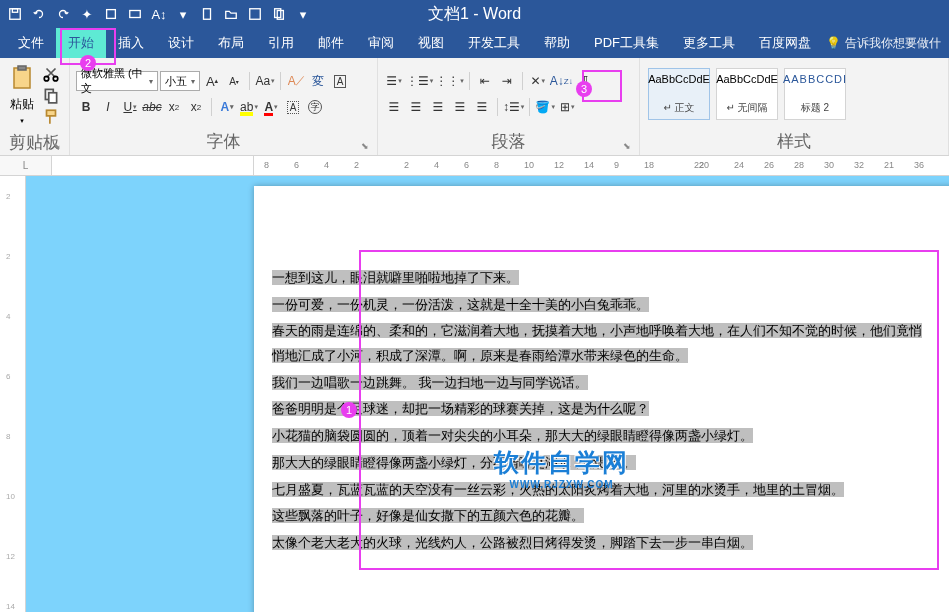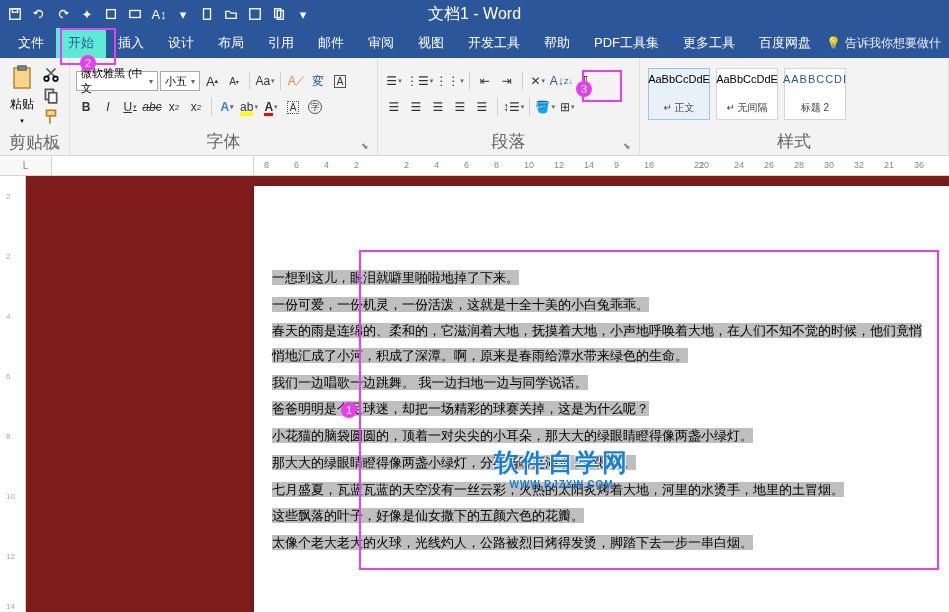--- a/index.html
+++ b/index.html
@@ -58,21 +58,21 @@
 
 .ruler-bar { height: 20px; background: #fff; border-bottom: 1px solid #d4d4d4; display: flex; }
 .ruler-corner { width: 52px; border-right: 1px solid #d4d4d4; display: flex; align-items: center; justify-content: center; font-size: 10px; color: #888; background: #f8f8f8; }
 .ruler-left { width: 202px; background: #fff; border-right: 1px solid #d4d4d4; }
 .ruler-h { flex: 1; background: #fff; position: relative; font-size: 9px; color: #888; }
 .ruler-h .tick { position: absolute; top: 4px; }
 
 .doc-area { display: flex; height: calc(612px - 28px - 30px - 98px - 20px); }
 .vruler { width: 26px; background: #fff; border-right: 1px solid #d4d4d4; position: relative; }
 .vruler .vtick { position: absolute; left: 6px; font-size: 8px; color: #aaa; transform: translateY(-50%); }
-.canvas { flex: 1; background: #7f1d1d; position: relative; overflow: hidden; }
+.canvas { flex: 1; background: #7dd3fc; position: relative; overflow: hidden; }
 .page { position: absolute; top: 10px; left: 228px; width: 700px; height: 900px; background: #fff; box-shadow: 0 0 6px rgba(0,0,0,0.3); }
 .page-content { padding: 78px 30px 20px 18px; font-size: 13px; line-height: 1.9; color: #000; }
 .page-content p { margin: 2px 0; }
 .sel { background: #bfbfbf; }
 
 .watermark { position: absolute; top: 446px; left: 494px; z-index: 20; pointer-events: none; text-align: center; }
 .watermark .wm-main { font-size: 25px; font-weight: bold; color: #1b7fd6; text-shadow: 1px 1px 0 #fff, -1px -1px 0 #fff; letter-spacing: 2px; }
 .watermark .wm-sub { font-size: 10px; color: #1b7fd6; font-weight: bold; letter-spacing: 1px; }
 
 svg { stroke: currentColor; fill: none; stroke-width: 1.5; }

